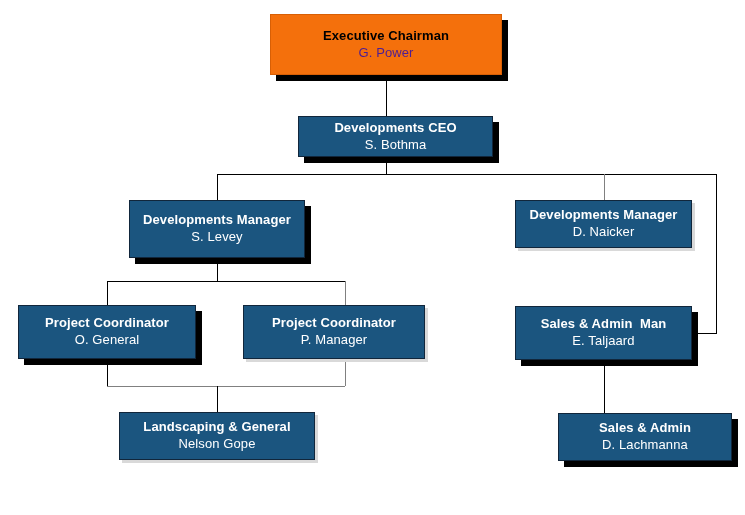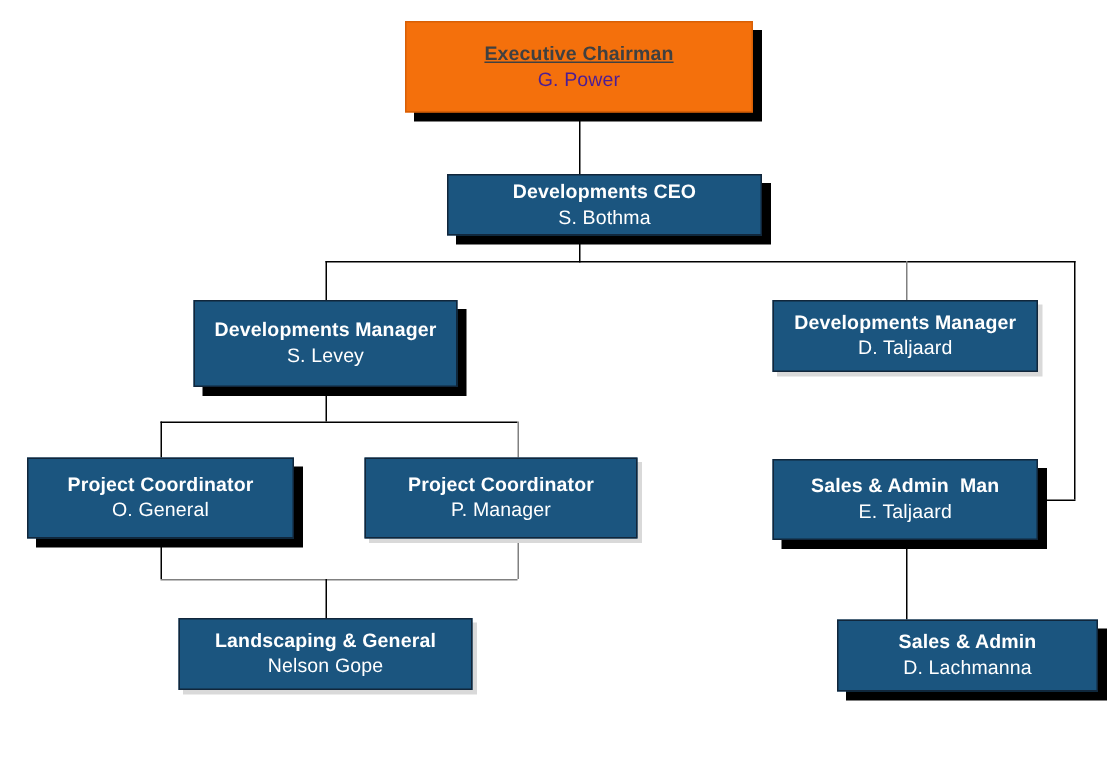--- a/index.html
+++ b/index.html
@@ -58,21 +58,21 @@
   
   .shadow-dark { box-shadow: 6px 6px 0 0 #000000; }
   .shadow-soft { box-shadow: 3px 3px 0 0 #d9d9d9; }
 
   
   .node.root {
     background: #f4700c;
     border: 1px solid #d85f05;
     color: #f5f1ec;
   }
-  .node.root .title { color: #404040; text-decoration: underline; }
+  .node.root .title { color: #000000; }
   .node.root .person { color: #4c1d95; }
 </style>
 </head>
 <body>
 
 <div id="chart-canvas">
 
   <div class="line v" style="left:386px; top:75px; height:41px;"></div>
 
   <div class="line v" style="left:386px; top:157px; height:18px;"></div>
@@ -96,33 +96,33 @@
   <div class="line h grey" style="left:107px; top:386px; width:238px;"></div>
   <div class="line v" style="left:217px; top:386px; height:26px;"></div>
 
   <div class="line v" style="left:604px; top:360px; height:53px;"></div>
 
   <div class="node root shadow-dark" style="left:270px; top:14px; width:232px; height:61px;">
     <span class="title">Executive Chairman</span>
     <span class="person">G. Power</span>
   </div>
 
-  <div class="node shadow-dark" style="left:298px; top:116px; width:210px; height:41px;">
+  <div class="node shadow-dark" style="left:298px; top:116px; width:195px; height:41px;">
     <span class="title">Developments CEO</span>
     <span class="person">S. Bothma</span>
   </div>
 
   <div class="node shadow-dark" style="left:129px; top:200px; width:176px; height:58px;">
     <span class="title">Developments Manager</span>
     <span class="person">S. Levey</span>
   </div>
 
   <div class="node shadow-soft" style="left:515px; top:200px; width:177px; height:48px;">
     <span class="title">Developments Manager</span>
-    <span class="person">D. Taljaard</span>
+    <span class="person">D. Naicker</span>
   </div>
 
   <div class="node shadow-dark" style="left:18px; top:305px; width:178px; height:54px;">
     <span class="title">Project Coordinator</span>
     <span class="person">O. General</span>
   </div>
 
   <div class="node shadow-soft" style="left:243px; top:305px; width:182px; height:54px;">
     <span class="title">Project Coordinator</span>
     <span class="person">P. Manager</span>

